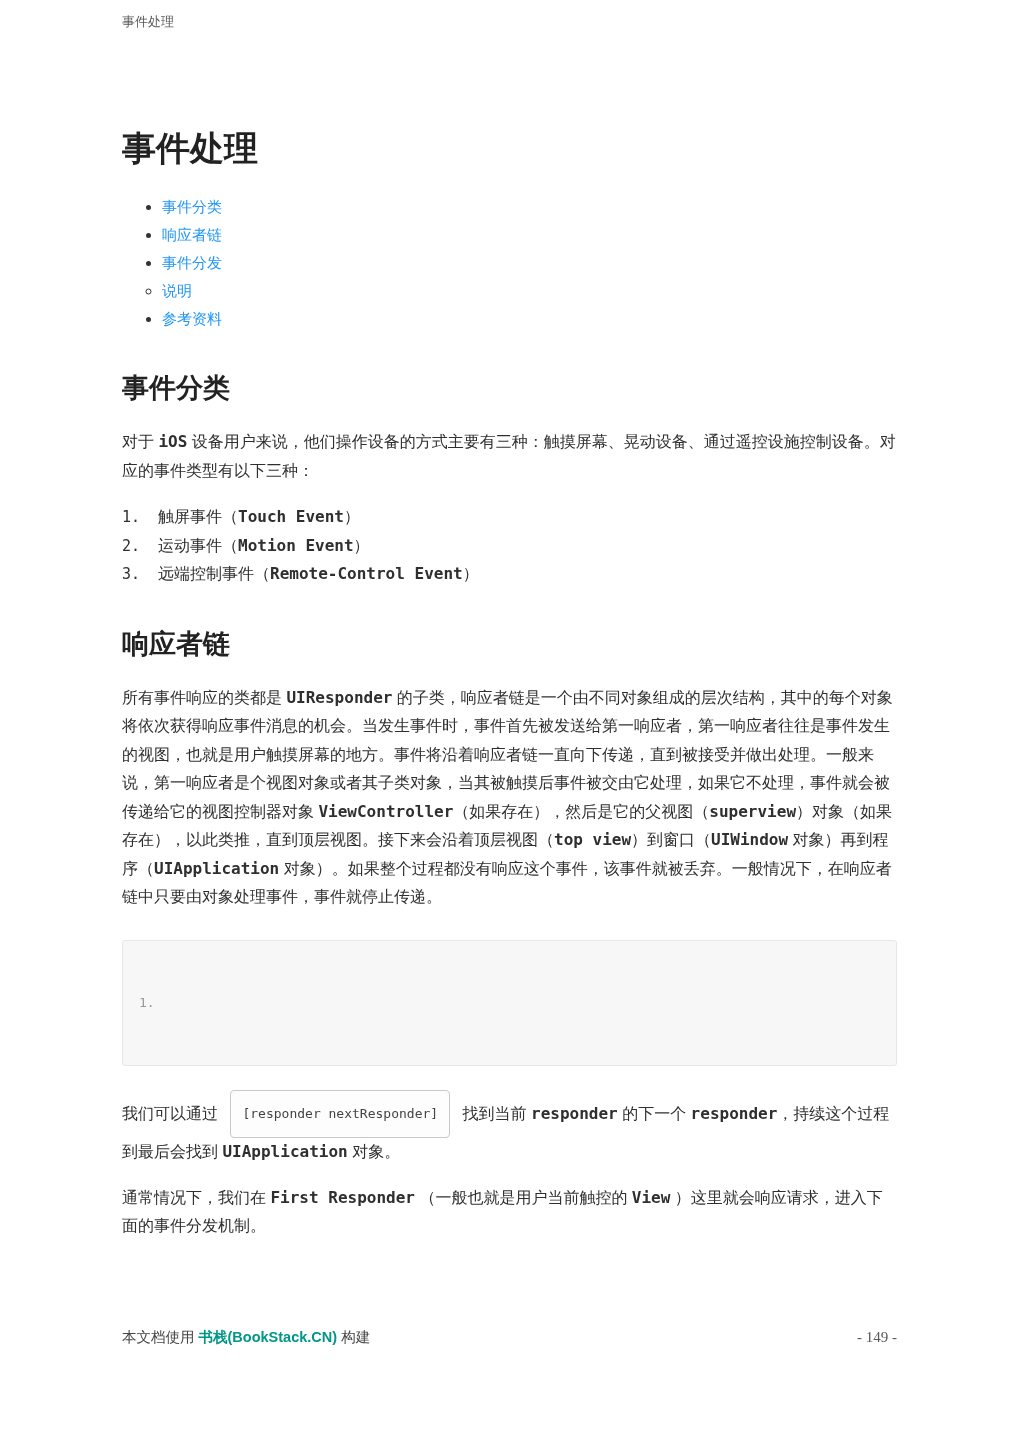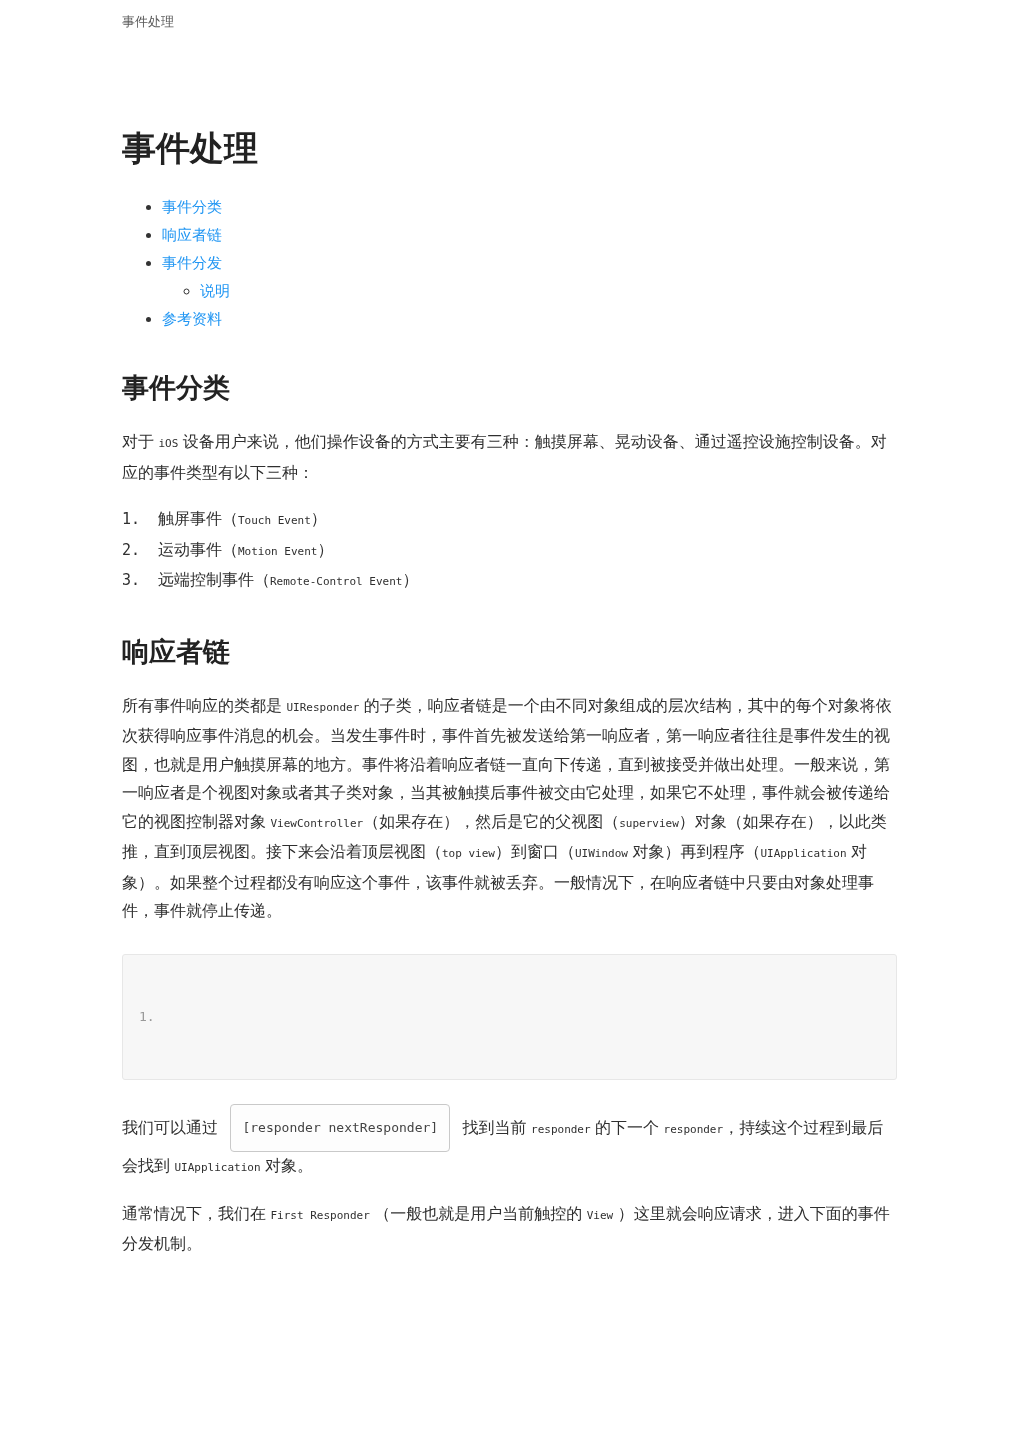--- a/index.html
+++ b/index.html
@@ -36,21 +36,20 @@
   }
   
   .toc-list {
     list-style: disc;
     margin: 0 0 14px 40px;
     color: #333;
   }
   .toc-list > li { line-height: 28px; font-size: 15px; }
   .toc-sublist {
     list-style: circle;
-    margin-left: 38px;
   }
   .toc-sublist > li { line-height: 28px; font-size: 15px; }
   .toc-link {
     color: #2196f3;
     text-decoration: none;
     cursor: pointer;
   }
 
   h2.section-heading {
     font-size: 27px;
@@ -61,21 +60,22 @@
     line-height: 1.15;
   }
   p.body-text {
     font-size: 16px;
     line-height: 28.5px;
     color: #2f2f2f;
     margin: 17px 0;
   }
   .mono {
     font-family: "DejaVu Sans Mono", "Liberation Mono", monospace;
-    font-size: 11px;
+    font-size: 16px;
+    font-weight: bold;
   }
   
   .num-list { margin: 18px 0 10px 0; }
   .num-row {
     display: flex;
     font-size: 16px;
     line-height: 28.5px;
     color: #2f2f2f;
   }
   .num-col {
@@ -200,14 +200,20 @@
         <span class="line-num">1.</span>
       </div>
     </div>
 
     <p class="body-text"><span>我们可以通过 </span><span class="chip">[responder nextResponder]</span><span> 找到当前 </span><span class="mono">responder</span><span> 的下一个 </span><span class="mono">responder</span><span>，持续这个过程到最后会找到 </span><span class="mono">UIApplication</span><span> 对象。</span></p>
 
     <p class="body-text"><span>通常情况下，我们在 </span><span class="mono">First Responder</span><span> （一般也就是用户当前触控的 </span><span class="mono">View</span><span> ）这里就会响应请求，进入下面的事件分发机制。</span></p>
 
   </div>
 
+  <div class="page-footer">
+    <div>
+      <span>本文档使用 </span><span class="footer-brand">书栈(BookStack.CN)</span><span> 构建</span>
+    </div>
+    <div class="page-number">- 149 -</div>
+  </div>
 
 </div>
 
 </body></html>

